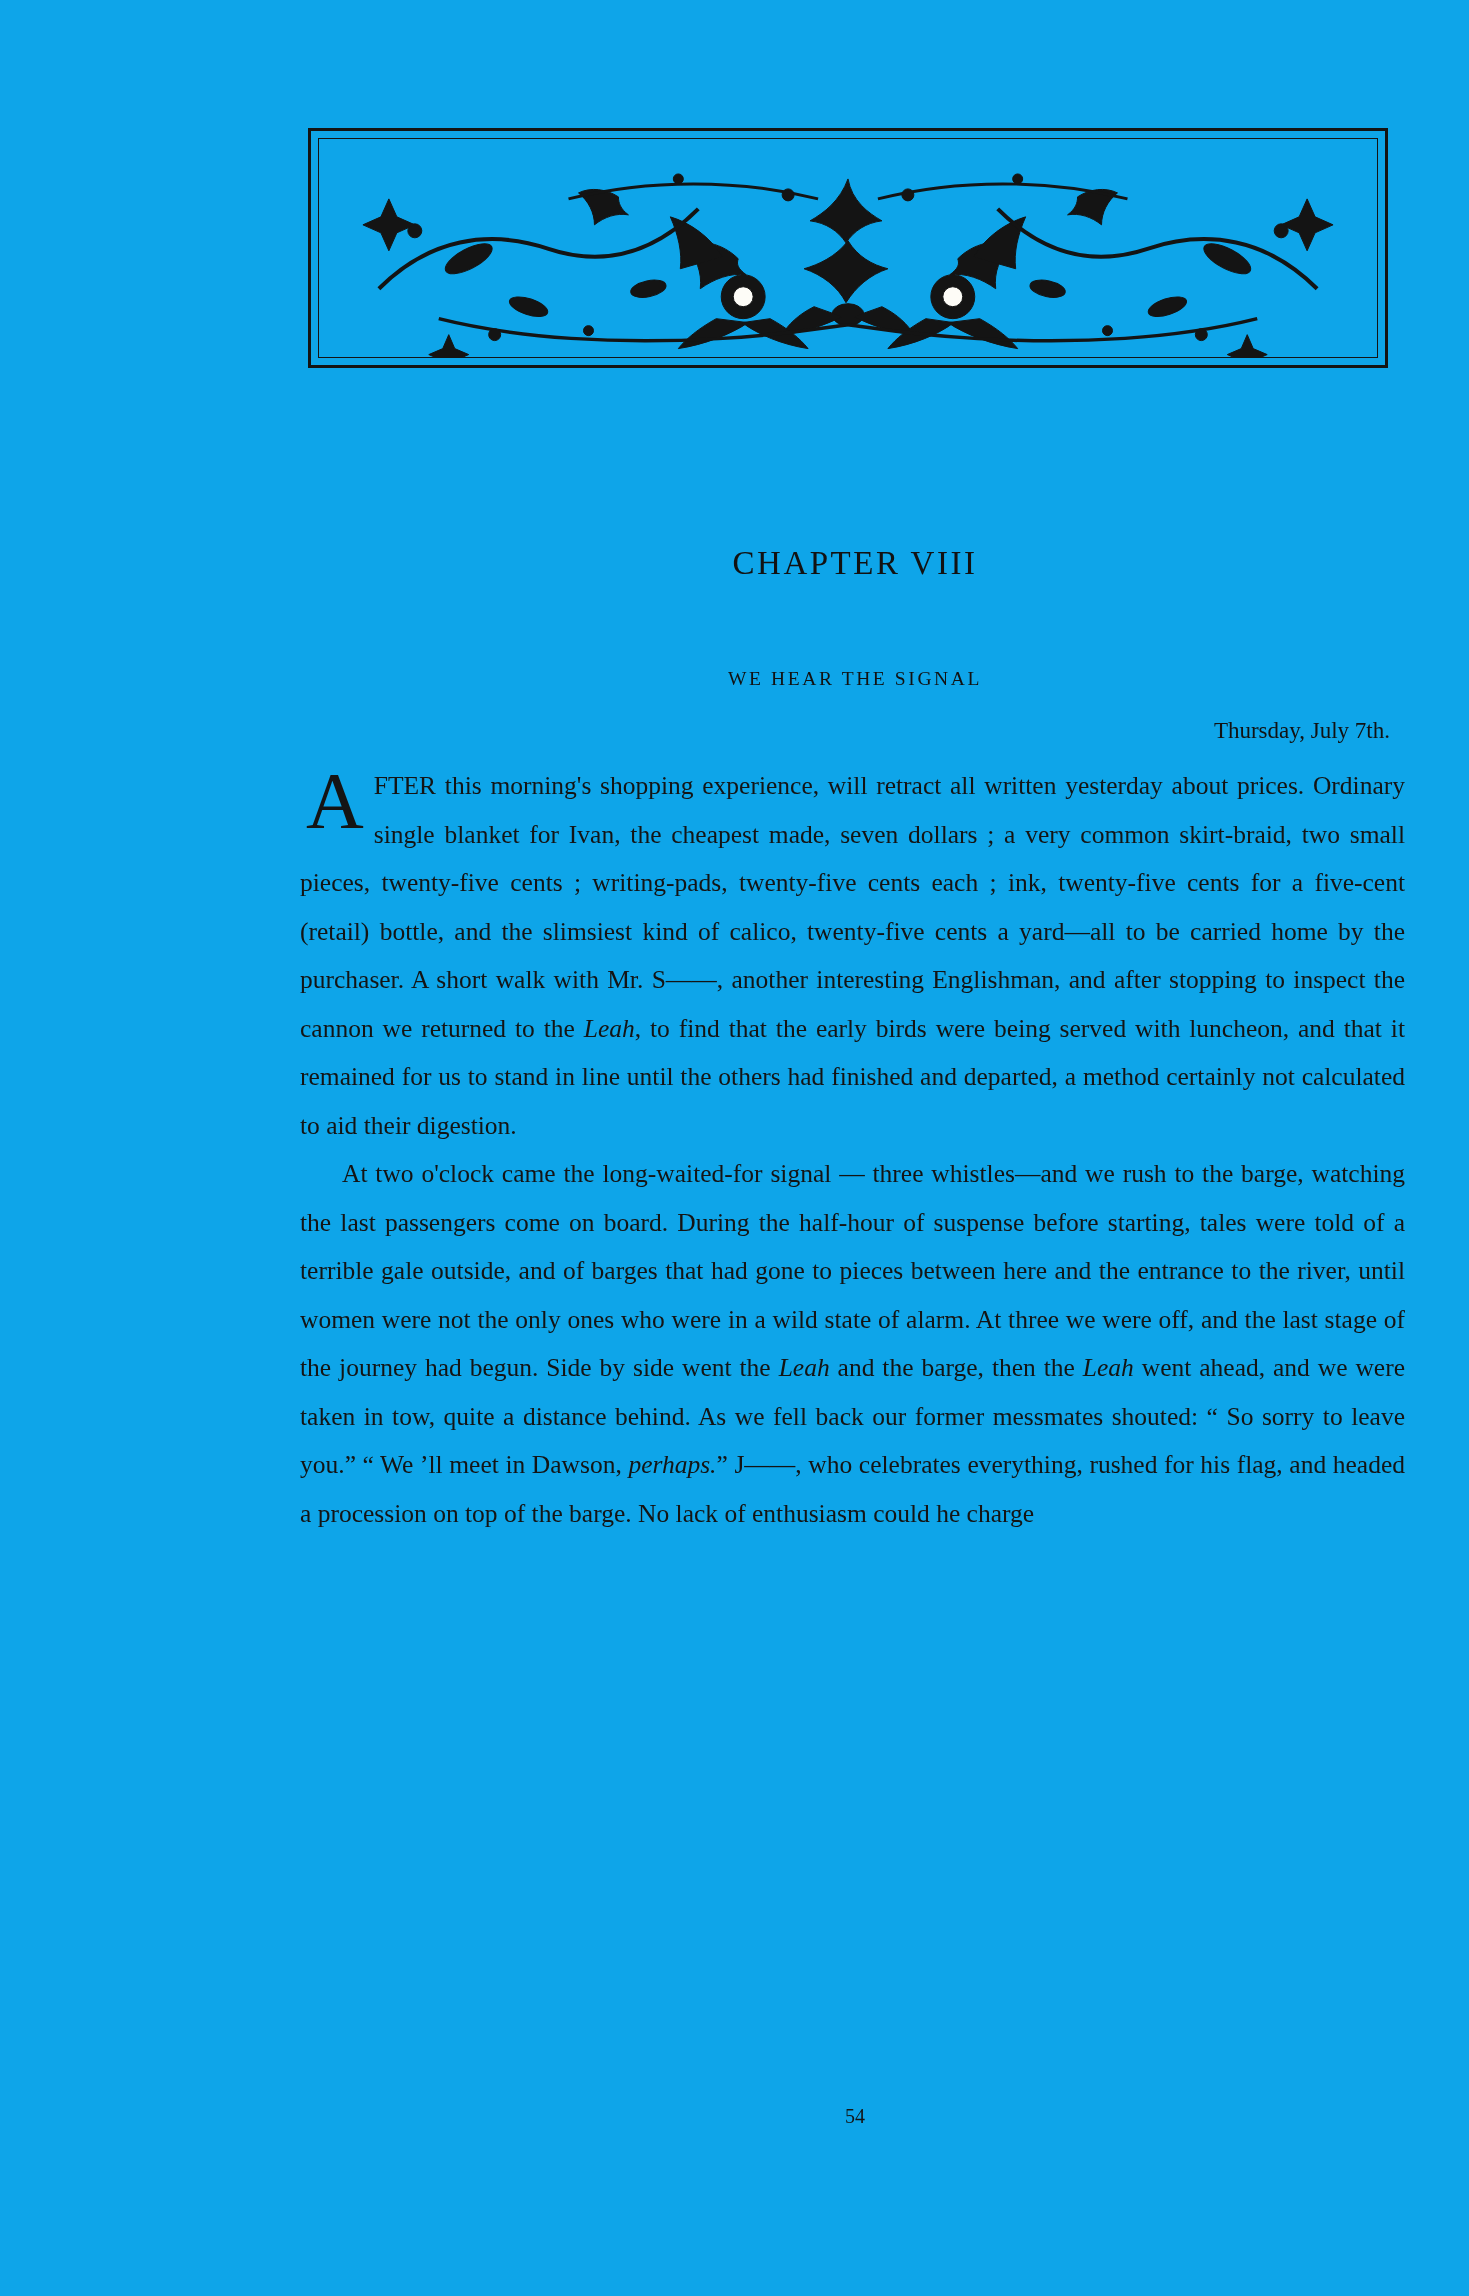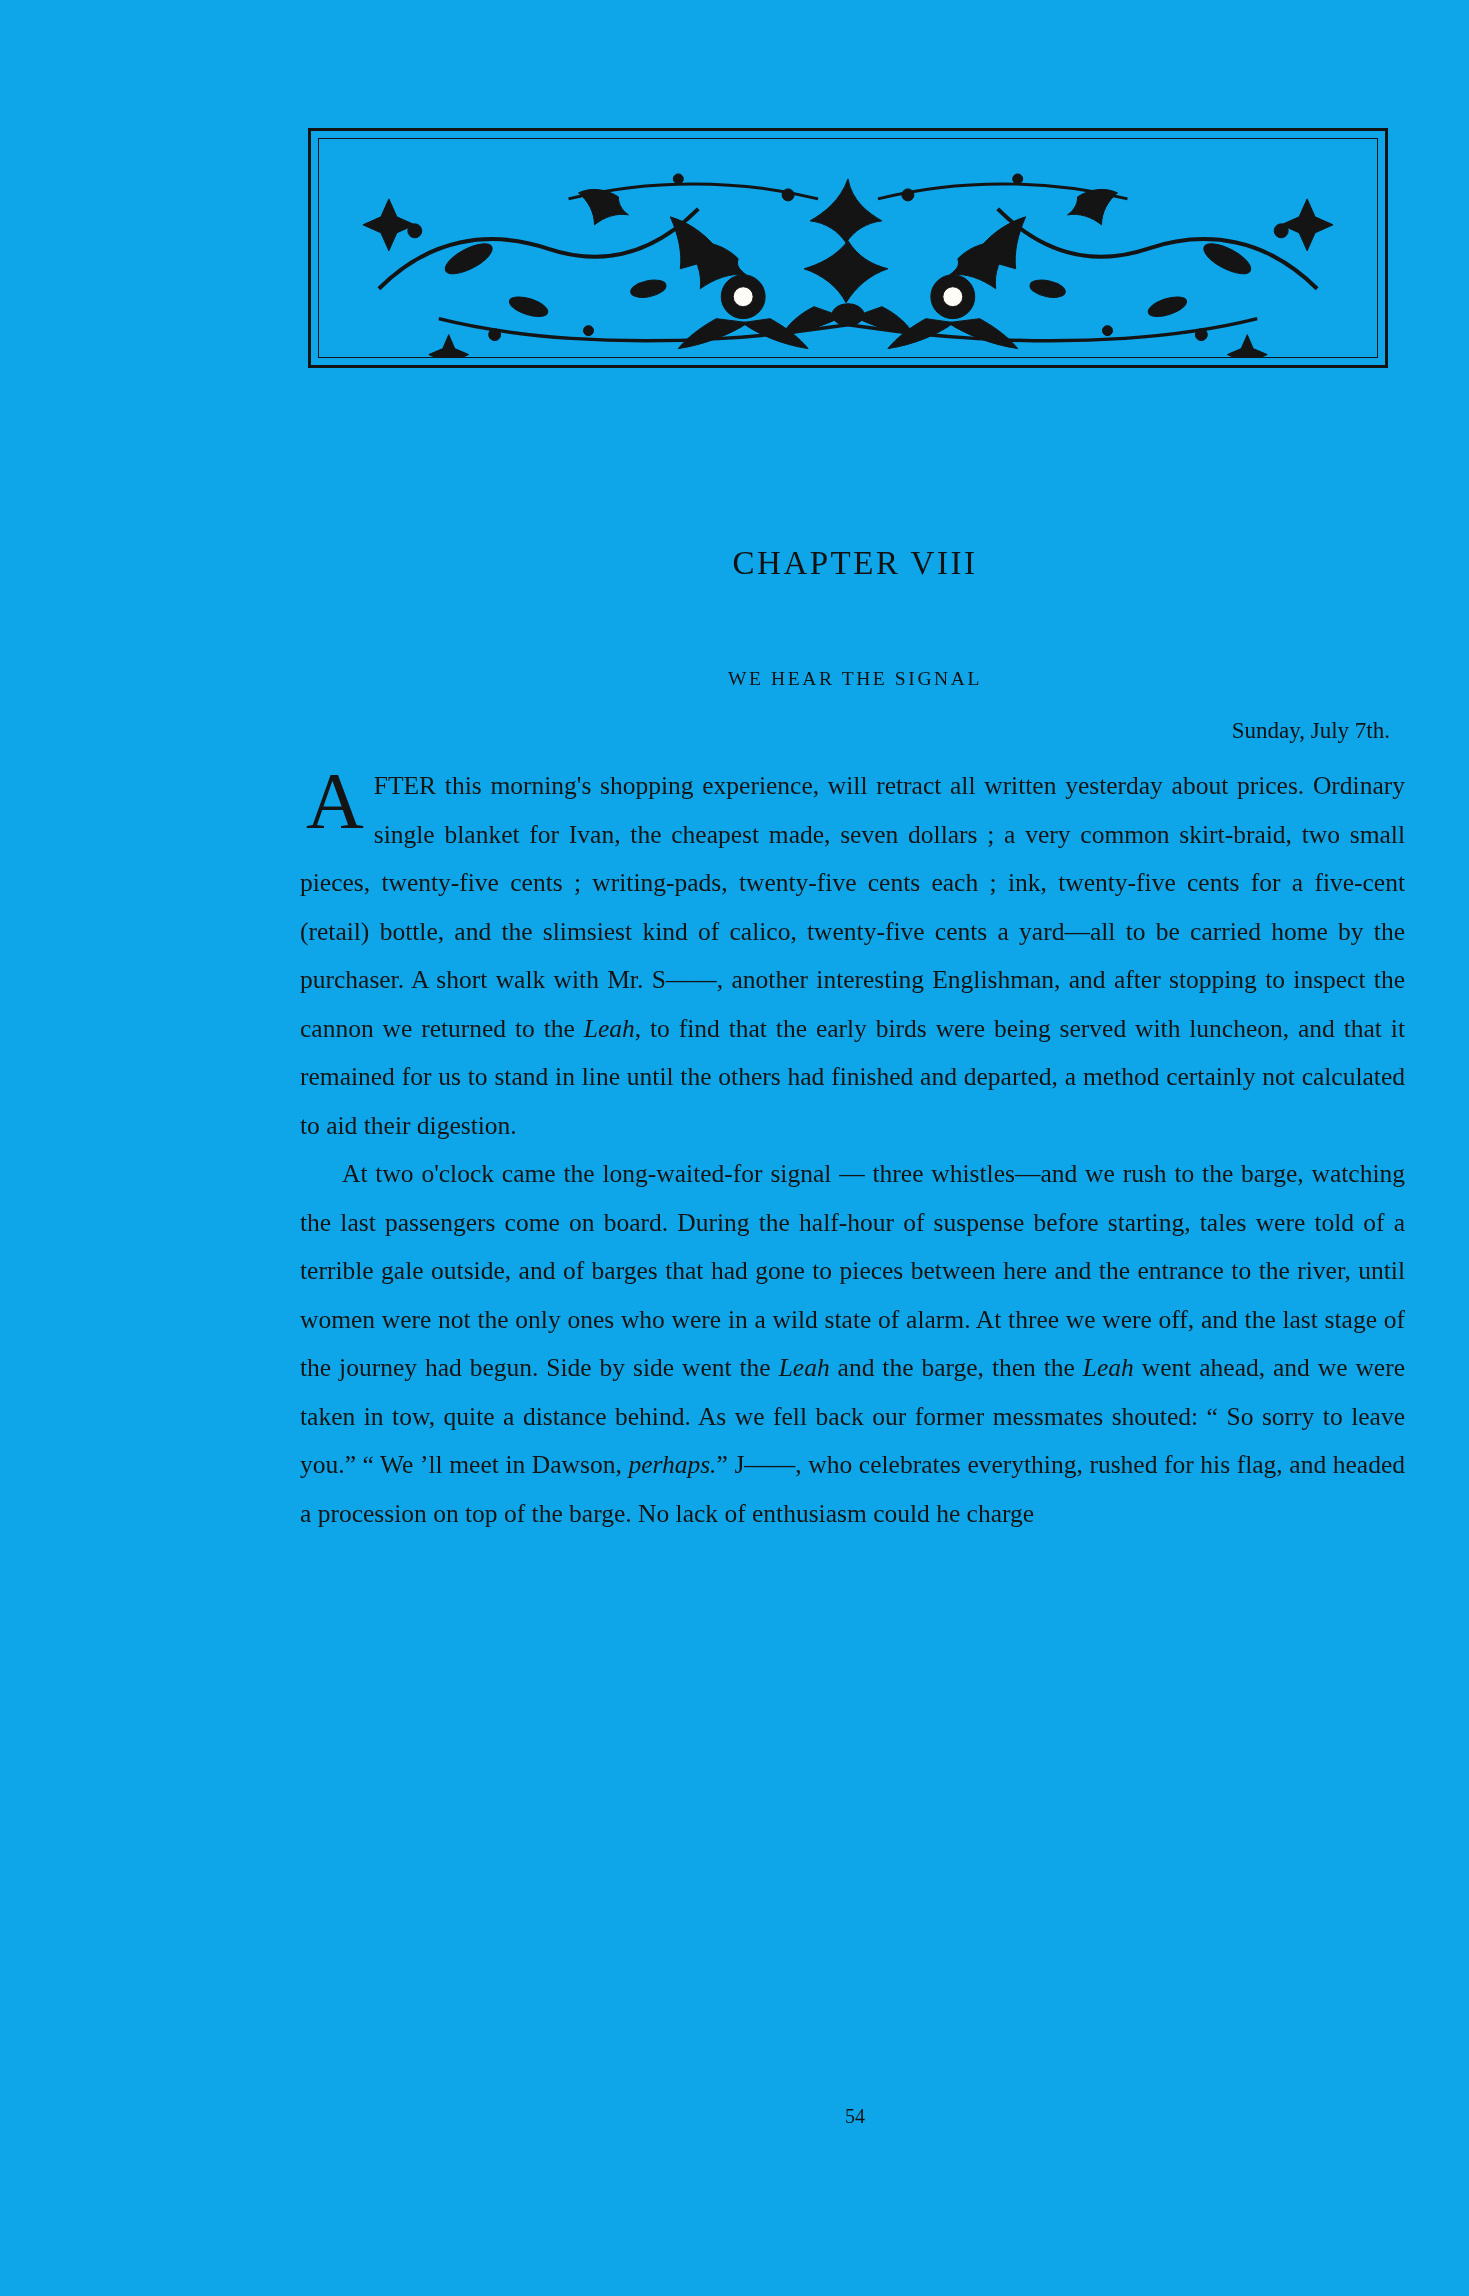--- a/index.html
+++ b/index.html
@@ -189,21 +189,21 @@
             <path d="M990 60 l8 18 l18 8 l-18 8 l-8 18 l-8 -18 l-18 -8 l18 -8 Z"></path>
             <path d="M130 196 l6 14 l14 6 l-14 6 l-6 14 l-6 -14 l-14 -6 l14 -6 Z"></path>
             <path d="M930 196 l6 14 l14 6 l-14 6 l-6 14 l-6 -14 l-14 -6 l14 -6 Z"></path>
           </g>
         </svg>
       </div>
     </div>
 
     <div class="chapter-title">CHAPTER VIII</div>
     <div class="chapter-subtitle">WE HEAR THE SIGNAL</div>
-    <div class="dateline">Sunday, July 7th.</div>
+    <div class="dateline">Thursday, July 7th.</div>
 
     <div class="body-text">
       <p class="dropcap-para"><span class="dropcap">A</span><span>FTER this morning's shopping experience, will retract all written yesterday about prices.  Ordinary single blanket for Ivan, the cheapest made, seven dollars ; a very common skirt-braid, two small pieces, twenty-five cents ; writing-pads, twenty-five cents each ;  ink, twenty-five cents for a five-cent (retail) bottle, and the slimsiest kind of calico, twenty-five cents a yard—all to be carried home by the purchaser.   A short walk with Mr. S——, another interesting Englishman, and after stopping to inspect the cannon we returned to the </span><span class="it">Leah</span><span>, to find that the early birds were being served with luncheon, and that it remained for us to stand in line until the others had finished and departed, a method certainly not calculated to aid their digestion.</span></p>
       <p class="indent"><span>At two o'clock came the long-waited-for signal — three whistles—and we rush to the barge, watching the last passengers come on board.   During the half-hour of suspense before starting, tales were told of a terrible gale outside, and of barges that had gone to pieces between here and the entrance to the river, until women were not the only ones who were in a wild state of alarm.   At three we were off, and the last stage of the journey had begun.   Side by side went the </span><span class="it">Leah</span><span> and the barge, then the </span><span class="it">Leah</span><span> went ahead, and we were taken in tow, quite a distance behind.   As we fell back our former messmates shouted: “ So sorry to leave you.” “ We ’ll meet in Dawson, </span><span class="it">perhaps.</span><span>”   J——, who celebrates everything, rushed for his flag, and headed a procession on top of the barge.   No lack of enthusiasm could he charge</span></p>
     </div>
 
     <div class="folio">54</div>
   </div>
 </div>
 

